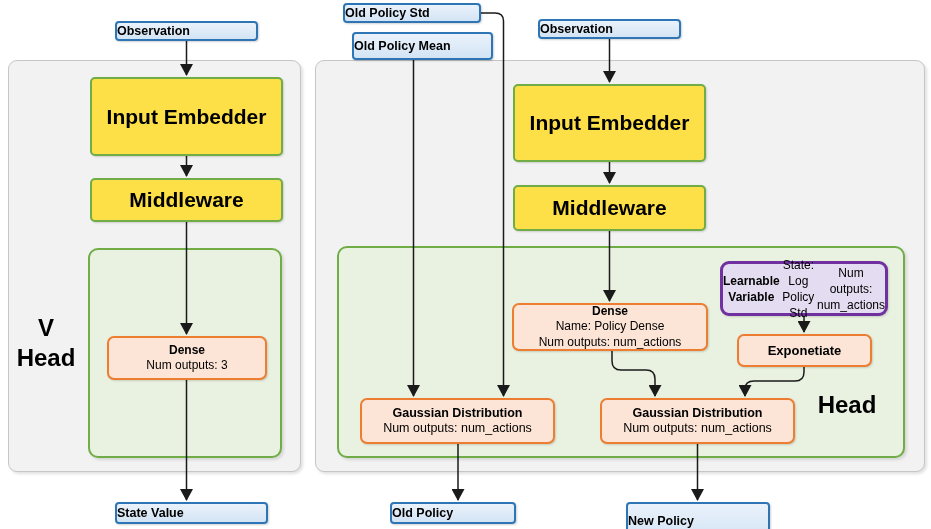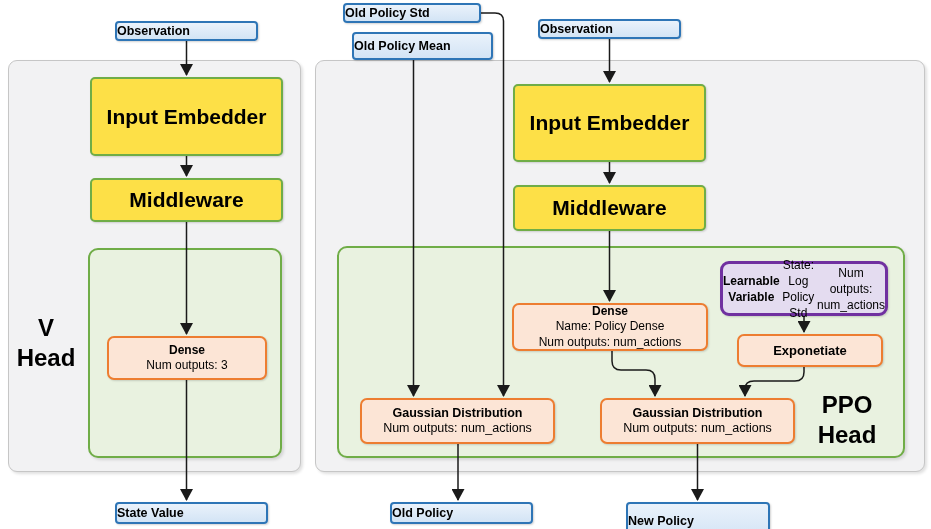--- a/index.html
+++ b/index.html
@@ -145,40 +145,39 @@
       <span>Name: Policy Dense</span>
       <span>Num outputs: num_actions</span>
     </div>
 
     <div class="pbox" style="left:720px;top:261px;width:168px;height:55px">
       <span class="t">Learnable Variable</span>
       <span>State: Log Policy Std</span>
       <span>Num outputs: num_actions</span>
     </div>
 
-    <div class="obox" style="left:737px;top:334px;width:146px;height:33px;font-size:13px">
+    <div class="obox" style="left:737px;top:334px;width:135px;height:33px;font-size:13px">
       <span class="t">Exponetiate</span>
     </div>
 
     <div class="obox" style="left:360px;top:398px;width:195px;height:46px;font-size:12.5px">
       <span class="t">Gaussian Distribution</span>
       <span>Num outputs: num_actions</span>
     </div>
 
     <div class="obox" style="left:600px;top:398px;width:195px;height:46px;font-size:12.5px">
       <span class="t">Gaussian Distribution</span>
       <span>Num outputs: num_actions</span>
     </div>
 
     <div class="head-label" style="left:811px;top:390px;width:72px">
-      <span style="display:block">PPO</span>
       <span style="display:block">Head</span>
     </div>
 
-    <div class="io" style="left:390px;top:502px;width:143px;height:22px">
+    <div class="io" style="left:390px;top:502px;width:126px;height:22px">
       <span>Old Policy</span>
     </div>
 
     <div class="io" style="left:626px;top:502px;width:144px;height:38px">
       <span>New Policy</span>
     </div>
 
   </div>
 </div>
 

